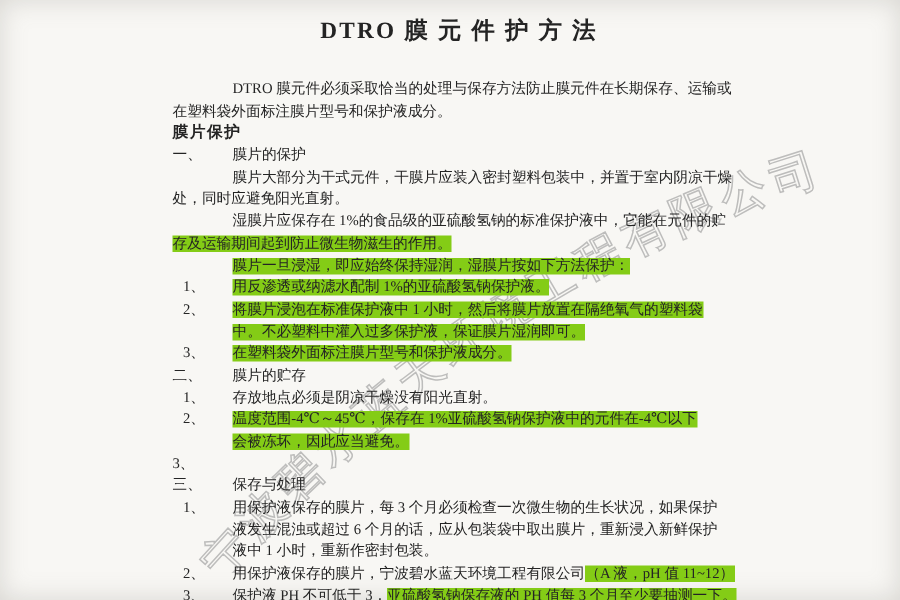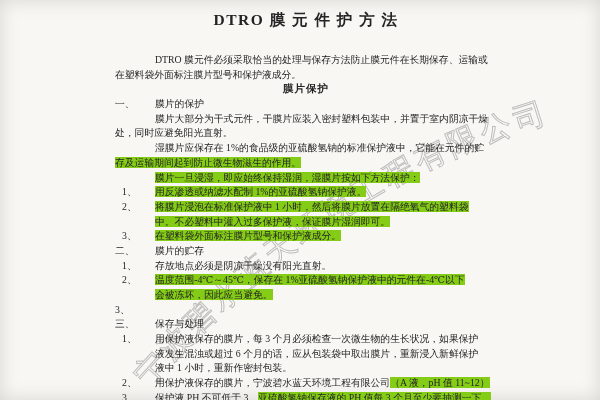--- a/index.html
+++ b/index.html
@@ -14,21 +14,21 @@
   }
   .content{position:absolute;left:115px;top:5px;width:382px;}
   .doc-title{
     text-align:center;font-weight:bold;font-size:15.5px;
     letter-spacing:1.5px;margin:5px 0 22px 0;white-space:nowrap;
   }
   .line{
     font-size:9.8px;line-height:14.7px;height:14.7px;
     white-space:nowrap;overflow:visible;
   }
-  .h2{text-align:center;font-weight:bold;font-size:10.5px;letter-spacing:1px;}
+  .h2{text-align:left;font-weight:bold;font-size:10.5px;letter-spacing:1px;}
   .para{text-indent:40px;}
   .cont{}
   .sec{display:flex;}
   .sec .num{width:40px;flex:0 0 40px;}
   .item{display:flex;}
   .item .num{width:40px;flex:0 0 40px;padding-left:7px;box-sizing:border-box;}
   .item0{display:flex;}
   .item0 .num{width:17px;flex:0 0 17px;}
   .icont{padding-left:40px;}
   .hl{background:#84cc16;}

